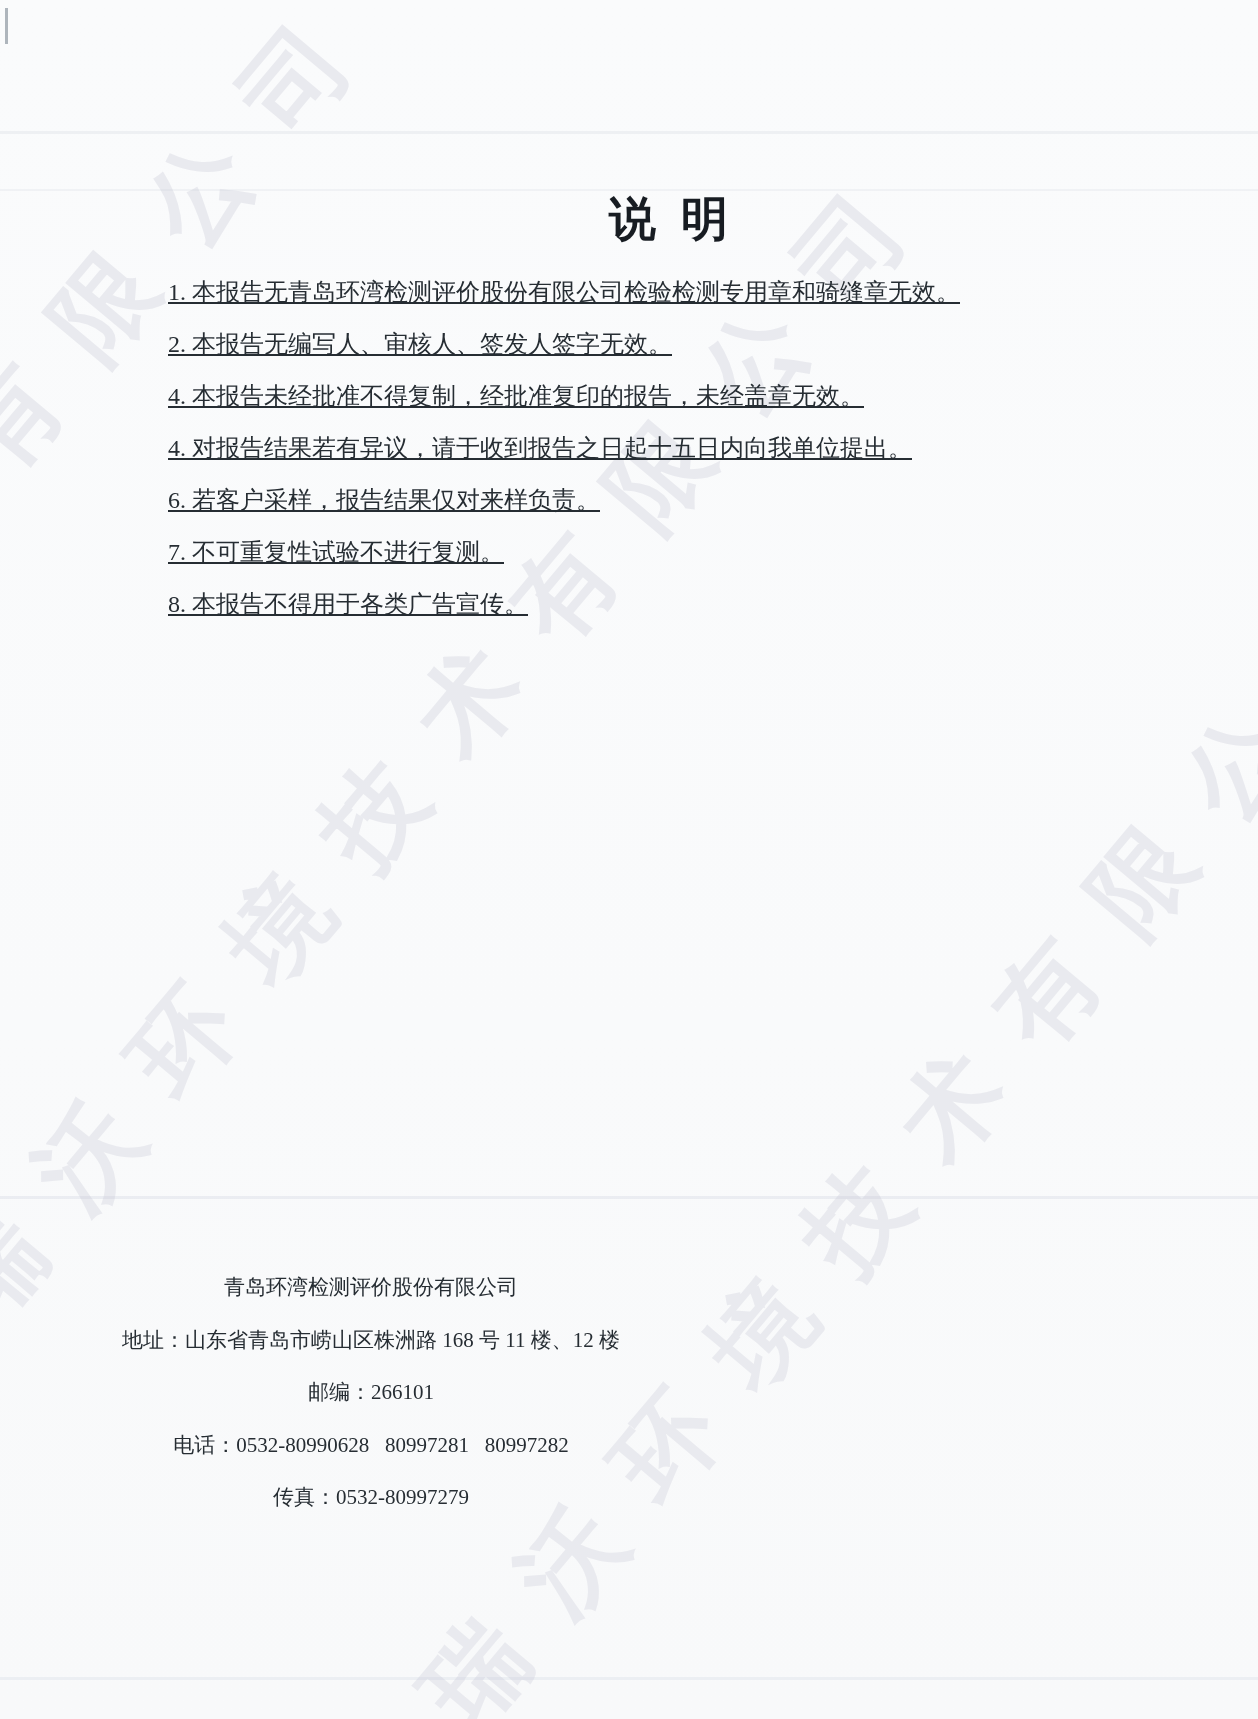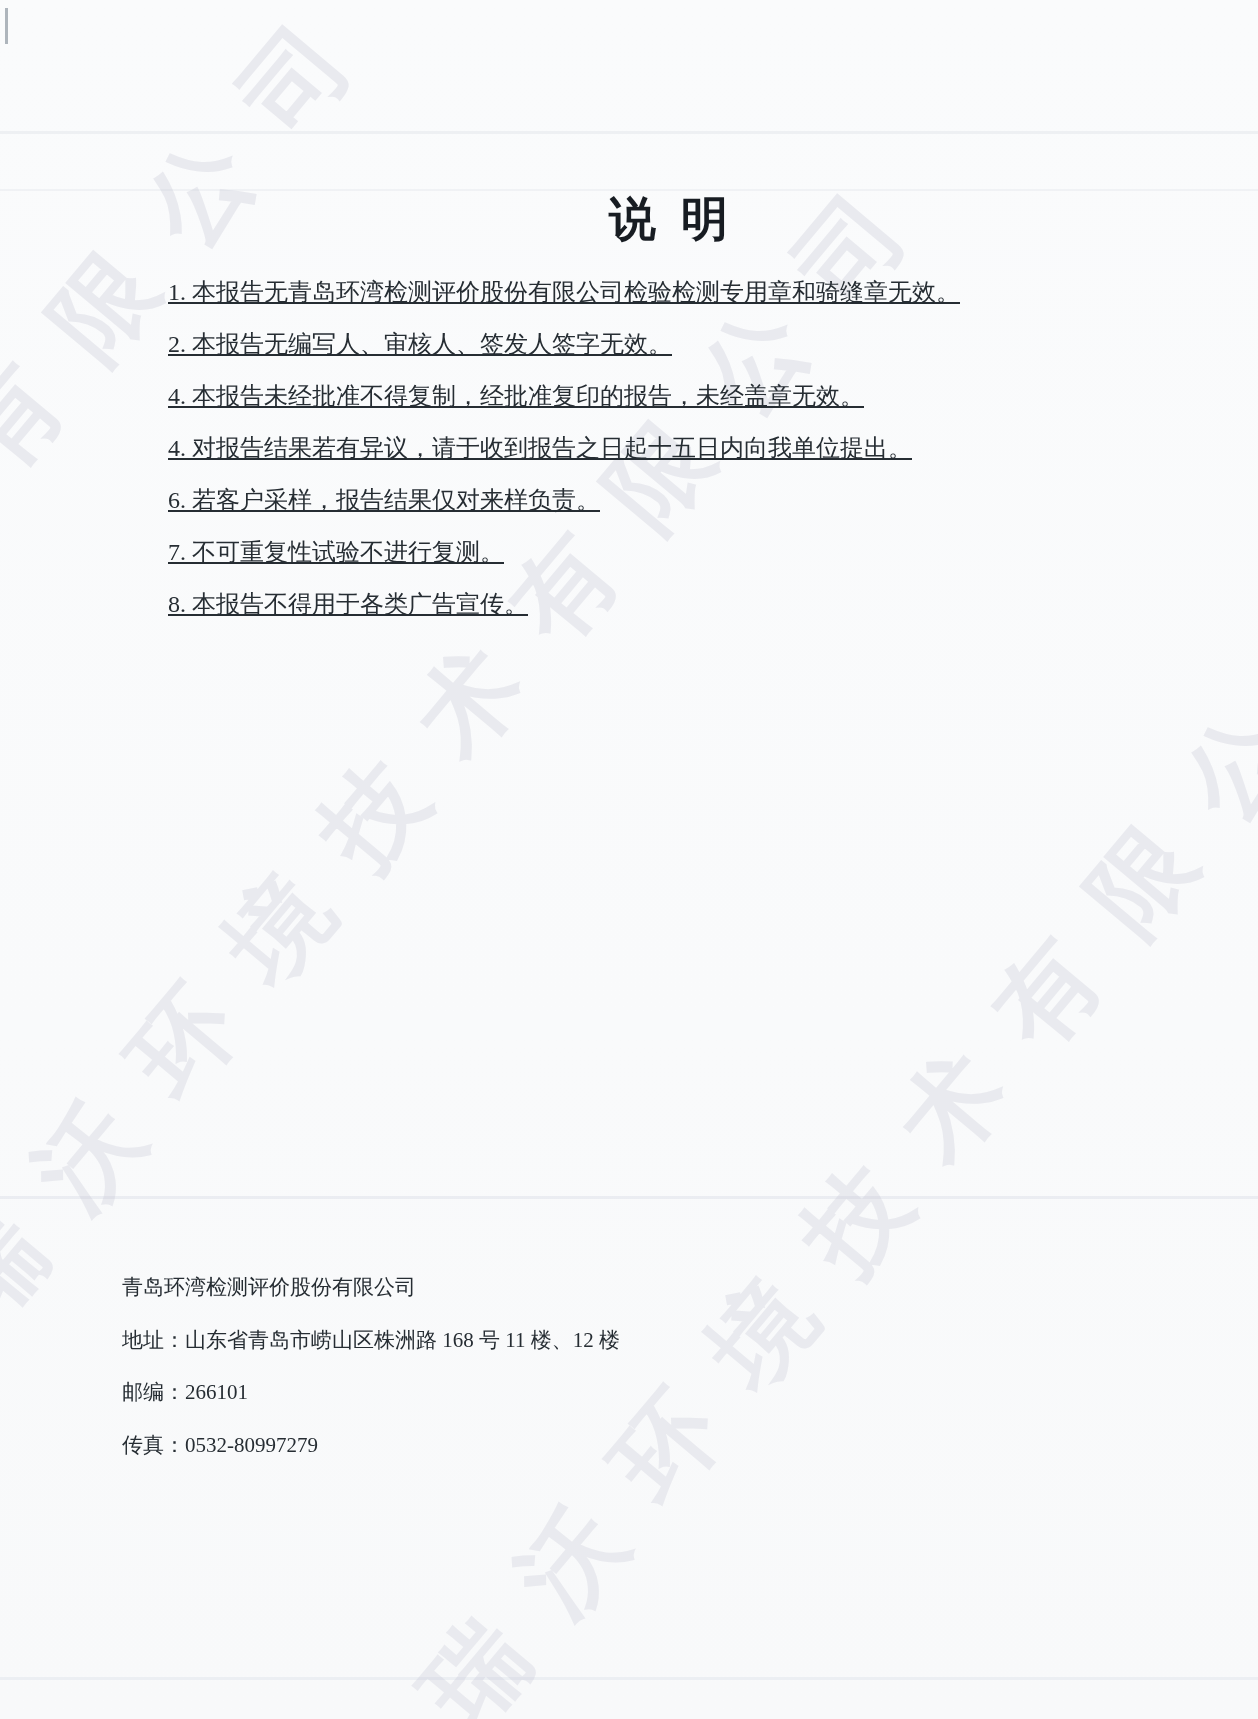--- a/index.html
+++ b/index.html
@@ -57,21 +57,21 @@
   .note { white-space: nowrap; text-decoration: underline; }
 
   
   .footer {
     position: absolute;
     left: 122px;
     top: 1261px;
     font-size: 21px;
     line-height: 52.5px;
   }
-  .frow { white-space: nowrap; }
+  .frow { white-space: nowrap; text-align: center; }
   .frow .val { white-space: pre; }
 
   
   .streak { position: absolute; left: 0; width: 100%; pointer-events: none; }
   .streak-1 { top: 131px;  height: 3px; background: rgba(190,198,212,0.20); }
   .streak-2 { top: 189px;  height: 2px; background: rgba(190,198,212,0.16); }
   .streak-3 { top: 1196px; height: 3px; background: rgba(185,192,208,0.22); }
   .streak-4 { top: 1677px; height: 3px; background: rgba(185,192,208,0.18); }
   .corner-tick {
     position: absolute; left: 5px; top: 8px; width: 3px; height: 36px;
@@ -104,16 +104,17 @@
     <div class="note">4. 对报告结果若有异议，请于收到报告之日起十五日内向我单位提出。</div>
     <div class="note">6. 若客户采样，报告结果仅对来样负责。</div>
     <div class="note">7. 不可重复性试验不进行复测。</div>
     <div class="note">8. 本报告不得用于各类广告宣传。</div>
   </div>
 
   <div class="footer">
     <div class="frow">青岛环湾检测评价股份有限公司</div>
     <div class="frow"><span>地址：</span><span class="val">山东省青岛市崂山区株洲路 168 号 11 楼、12 楼</span></div>
     <div class="frow"><span>邮编：</span><span class="val">266101</span></div>
+    <div class="frow"><span>电话：</span><span class="val">0532-80990628   80997281   80997282</span></div>
     <div class="frow"><span>传真：</span><span class="val">0532-80997279</span></div>
   </div>
 
 </div>
 
 </body></html>

